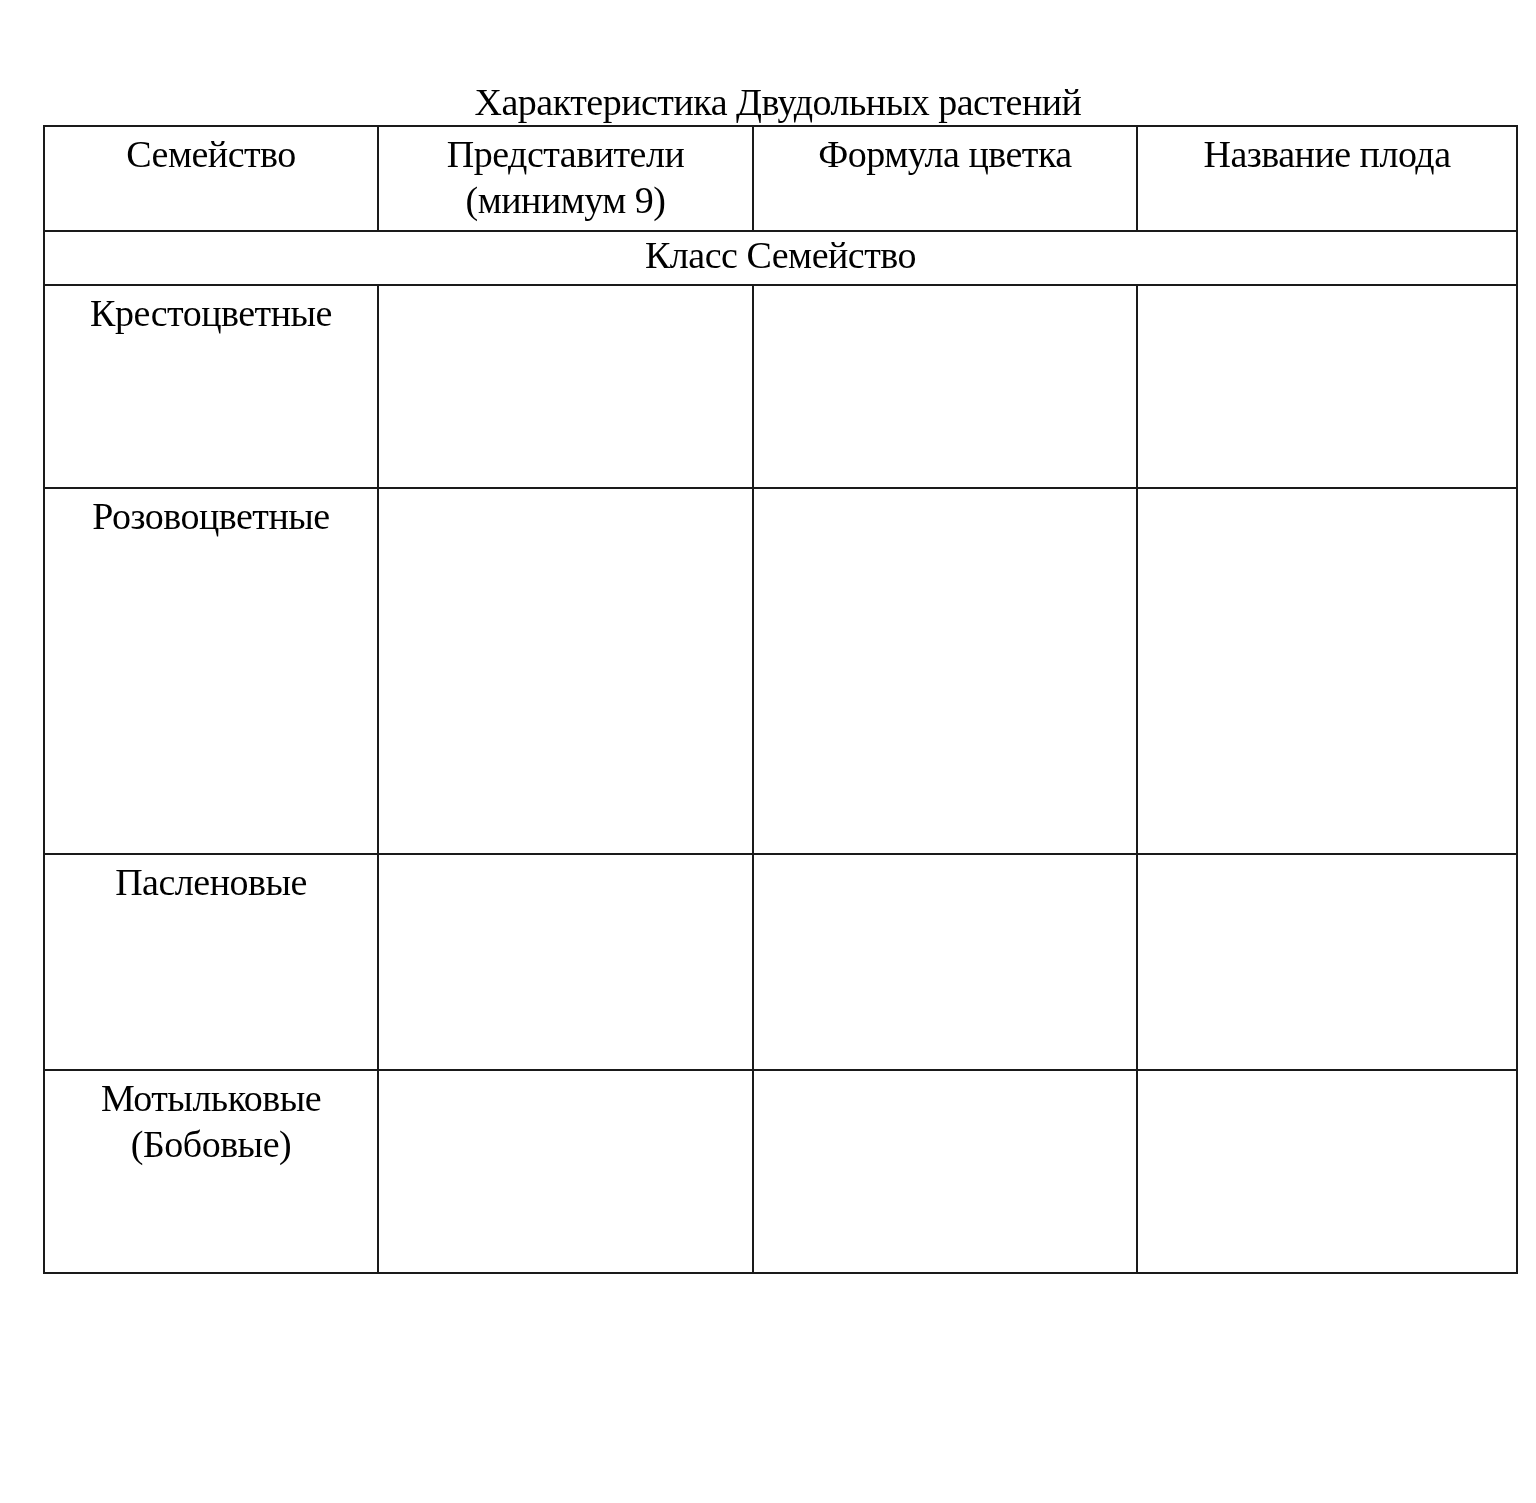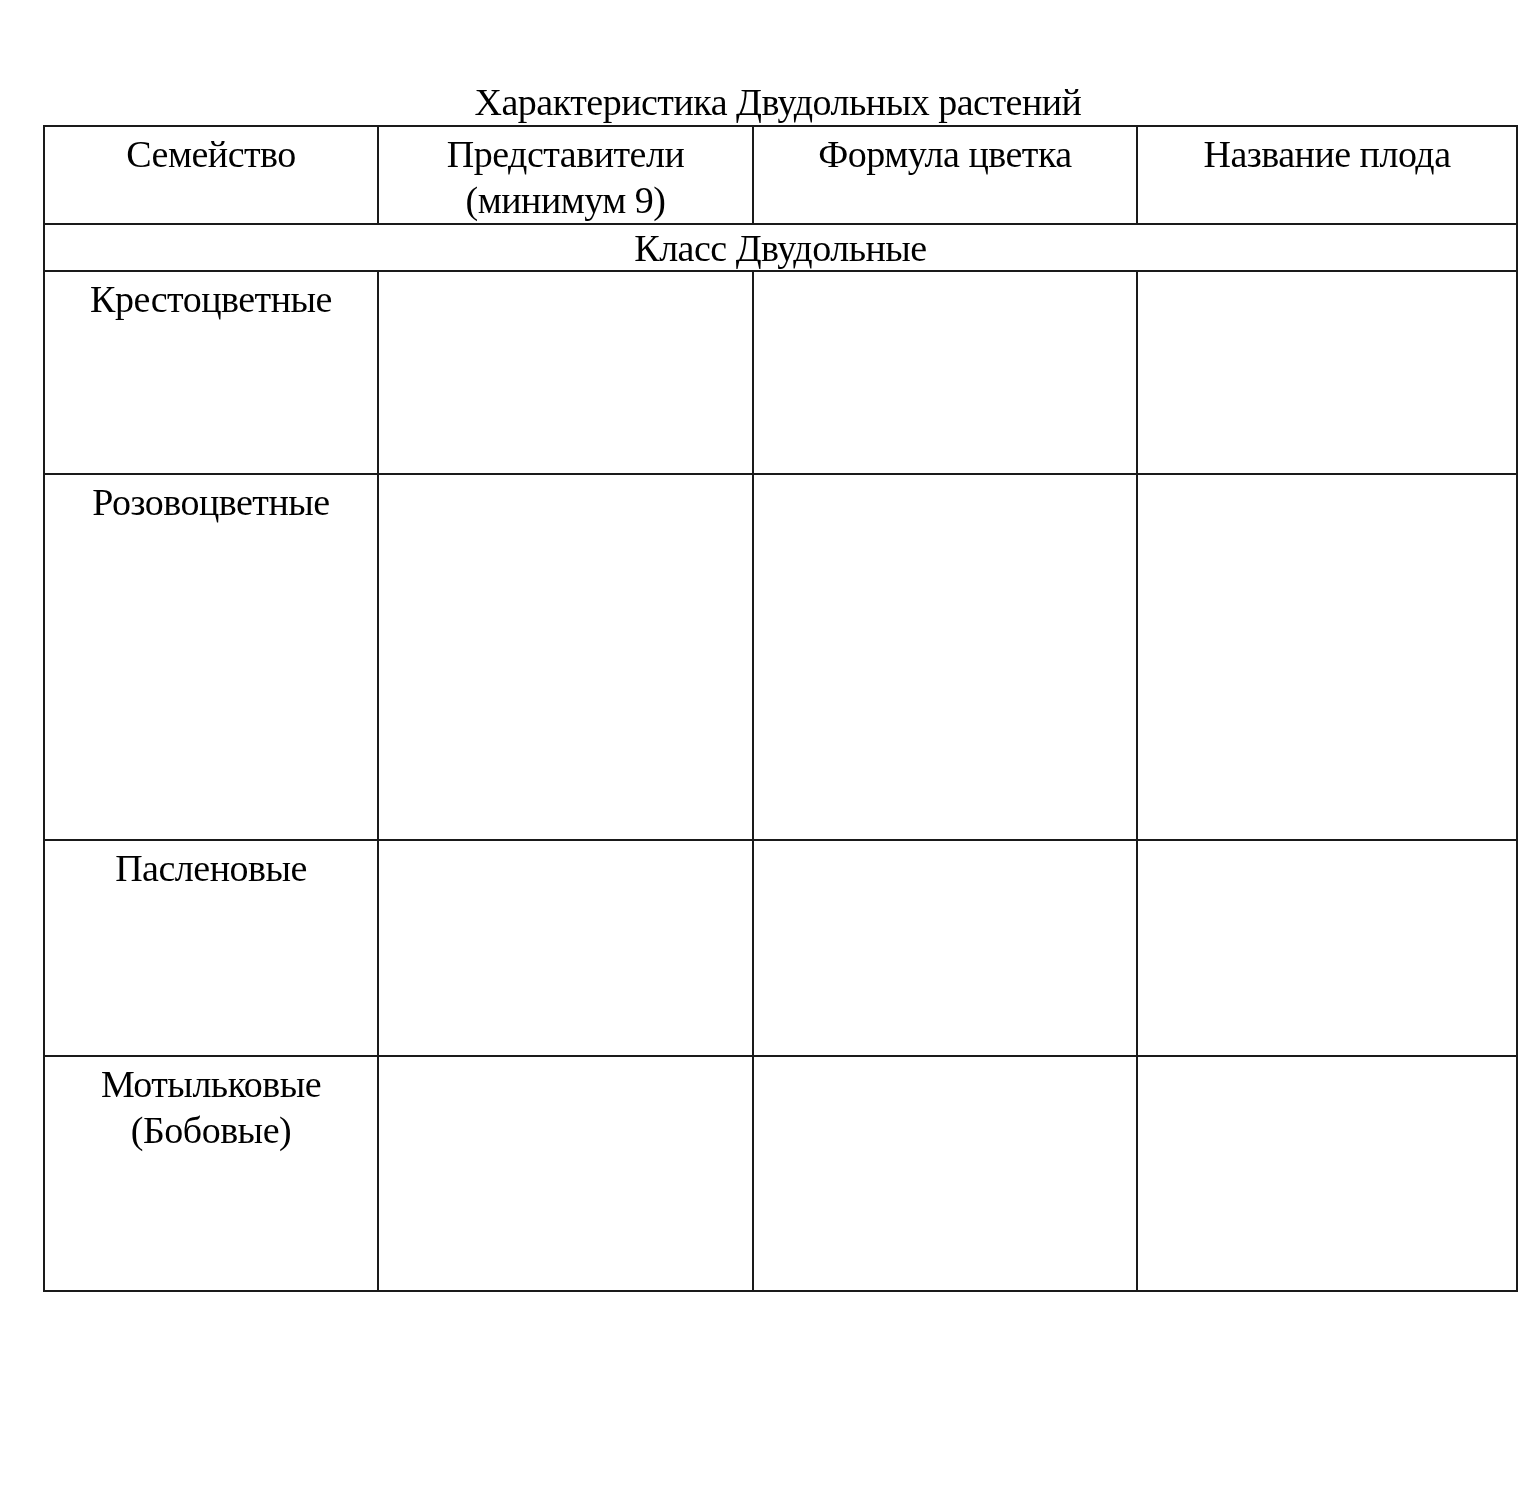--- a/index.html
+++ b/index.html
@@ -3,21 +3,21 @@
   <meta charset="utf-8">
   <style>
     html, body { margin: 0; padding: 0; background: #ffffff; }
     body { width: 1536px; height: 1503px; position: relative; overflow: hidden;
            font-family: "Liberation Serif", "DejaVu Serif", serif; color: #000; }
     .title { position: absolute; left: 0; width: 1556px; top: 80px; text-align: center;
              font-size: 38px; line-height: 44px; letter-spacing: -0.5px; }
     table { position: absolute; left: 43px; top: 125px; border-collapse: collapse;
             table-layout: fixed; width: 1473px; }
     td { border: 2px solid #1a1a1a; vertical-align: top; text-align: center;
-         font-size: 38px; line-height: 46px; padding: 4px 4px 0 4px; letter-spacing: -0.5px;
+         font-size: 38px; line-height: 46px; padding: 4px 4px 7px 4px; letter-spacing: -0.5px;
          overflow: hidden; }
     .hdr td { height: 87px; }
     .class-row td { height: 44px; padding-top: 1px; line-height: 44px; }
   </style>
 </head>
 <body>
 
 <div class="title">Характеристика Двудольных растений</div>
 
 <table>
@@ -37,21 +37,21 @@
       <div>(минимум 9)</div>
     </td>
     <td>
       <div>Формула цветка</div>
     </td>
     <td>
       <div>Название плода</div>
     </td>
   </tr>
   <tr class="class-row">
-    <td colspan="4">Класс Двудольные</td>
+    <td colspan="4">Класс Семейство</td>
   </tr>
 
   <tr style="height:203px">
     <td>
       <div>Крестоцветные</div>
     </td>
     <td></td>
     <td></td>
     <td></td>
   </tr>
@@ -67,21 +67,21 @@
 
   <tr style="height:216px">
     <td>
       <div>Пасленовые</div>
     </td>
     <td></td>
     <td></td>
     <td></td>
   </tr>
 
-  <tr style="height:235px">
+  <tr style="height:203px">
     <td>
       <div>Мотыльковые</div>
       <div>(Бобовые)</div>
     </td>
     <td></td>
     <td></td>
     <td></td>
   </tr>
 
 </tbody>

